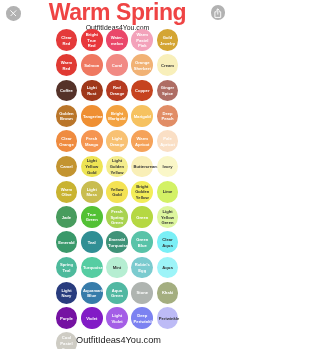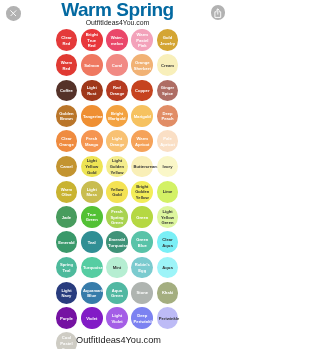--- a/index.html
+++ b/index.html
@@ -1,21 +1,21 @@
 <!DOCTYPE html>
 <html><head>
 <meta charset="utf-8">
 <style>
   html,body{margin:0;padding:0;}
   body{width:235px;height:349px;background:#ffffff;font-family:"Liberation Sans",sans-serif;overflow:hidden;position:relative;}
   .icon-btn{position:absolute;width:14.6px;height:14.6px;border-radius:50%;background:#b2b2b2;display:flex;align-items:center;justify-content:center;}
   .close-btn{left:6px;top:6px;}
   .share-btn{left:210.5px;top:5.4px;}
   .header{position:absolute;left:0;top:-1.5px;width:235px;text-align:center;}
-  .title{font-size:19px;font-weight:bold;color:#0369a1;letter-spacing:-0.45px;}
+  .title{font-size:23px;font-weight:bold;color:#ef4444;letter-spacing:-0.45px;}
   .subtitle{font-size:6.9px;color:#222222;margin-top:-1.6px;}
   .grid{position:absolute;left:55.6px;top:29.2px;}
   .row{display:flex;height:25.28px;}
   .sw{width:21.75px;height:21.75px;border-radius:50%;margin-right:3.53px;display:flex;align-items:center;justify-content:center;text-align:center;}
   .sw span{display:block;width:17.4px;line-height:5.65px;font-size:4.15px;font-weight:bold;margin-top:1.1px;}
   .footer{position:absolute;left:0;top:331px;width:0;height:0;}
   .footer-txt{position:absolute;left:0;top:335.2px;width:237px;text-align:center;font-size:9.2px;color:#1a1a1a;}
 </style>
 </head>
 <body>

